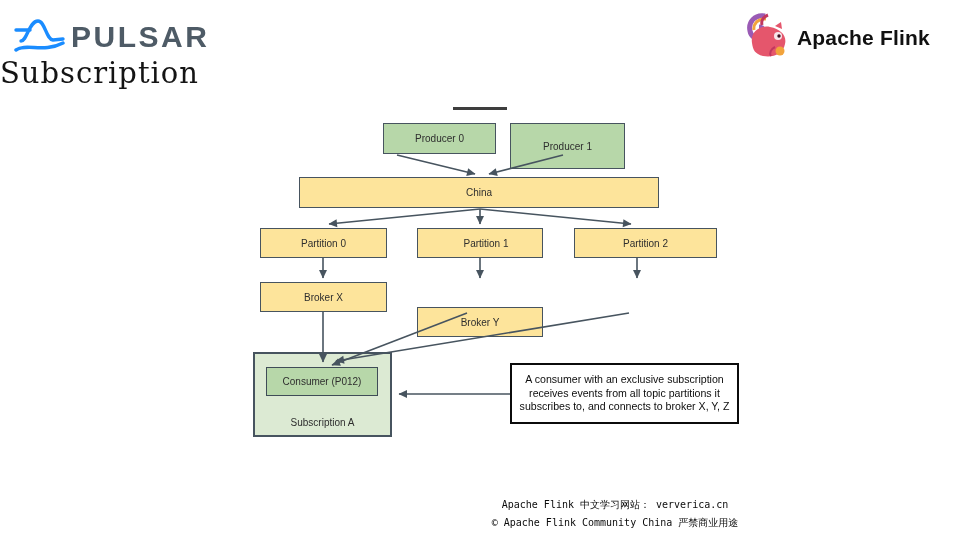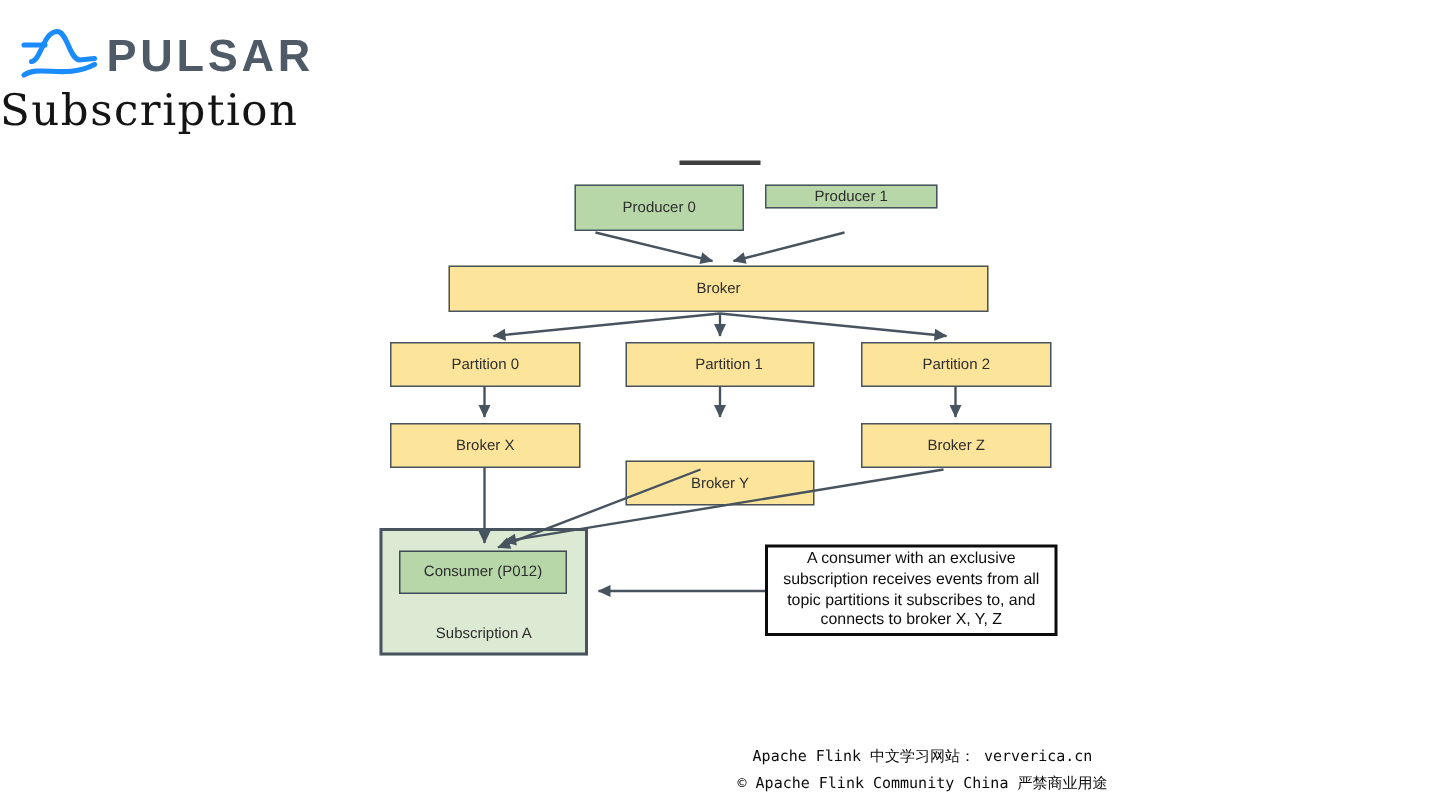--- a/index.html
+++ b/index.html
@@ -44,21 +44,21 @@
     font-size: 10px; color: #2e2e2e;
   }
   .consumer-node {
     position: absolute; left: 11px; top: 13px; width: 112px; height: 29px;
     background: #b7d7a9; border: 1.8px solid #3f4c57;
     display: flex; align-items: center; justify-content: center;
     font-size: 10px; color: #2e2e2e;
   }
 
   .annotation-box {
-    position: absolute; left: 510px; top: 363px; width: 195px; height: 61px;
+    position: absolute; left: 510px; top: 363px; width: 229px; height: 61px;
     background: #ffffff; border: 2px solid #0b0b0b;
     display: flex; align-items: center; justify-content: center;
     padding: 3px 6px;
     font-size: 10.6px; line-height: 1.32; color: #0d0d0d; text-align: center;
   }
 
   
   .arrows { position: absolute; left: 0; top: 0; width: 960px; height: 540px; pointer-events: none; z-index: 5; }
 
   
@@ -77,33 +77,48 @@
     <span>
       <svg width="52" height="42" viewBox="0 0 52 42" fill="none">
         <path d="M3 16 H17" stroke="#1a8cff" stroke-width="3.4" stroke-linecap="round"></path>
         <path d="M8 27 C14 27 16 7 25 7 C32 7 33 25 40 26 L50 25" stroke="#1a8cff" stroke-width="3.4" stroke-linecap="round"></path>
         <path d="M3 36 C13 29 31 39 50 29" stroke="#1a8cff" stroke-width="3.4" stroke-linecap="round"></path>
       </svg>
     </span>
     <span class="brand">PULSAR</span>
   </div>
 
+  <div class="flink-logo">
+    <span>
+      <svg width="44" height="46" viewBox="0 0 44 46">
+        <path d="M20 3 C10 1 3 9 5 18 C6 24 12 27 16 24 C20 21 19 14 14 14" fill="none" stroke="#9a5bb5" stroke-width="5"></path>
+        <path d="M21 6 C13 5 8 11 9 17" fill="none" stroke="#f2a33c" stroke-width="3"></path>
+        <path d="M23 2 C18 4 16 8 17 12" fill="none" stroke="#c2375f" stroke-width="3"></path>
+        <path d="M7 30 C5 18 16 12 25 14 C36 16 42 23 40 31 C38 41 28 45 18 43 C10 41 8 37 7 30 Z" fill="#e5566c"></path>
+        <path d="M30 13 L36 9 L37 16 Z" fill="#e5566c"></path>
+        <circle cx="33" cy="23" r="4" fill="#f7e6ea"></circle>
+        <circle cx="34" cy="23" r="1.7" fill="#3a1020"></circle>
+        <circle cx="35" cy="38" r="4.5" fill="#f2a33c"></circle>
+        <path d="M30 34 C26 36 24 40 26 43" fill="none" stroke="#c2375f" stroke-width="2"></path>
+      </svg>
+    </span>
+    <span class="brand">Apache Flink</span>
+  </div>
 
   <div class="title">Subscription</div>
   <div class="title-underline"></div>
 
   <div class="node green" style="left:335px; top:123px; width:113px; height:31px;margin-left:48px;">Producer 0</div>
-  <div class="node green" style="left:510px; top:123px; width:115px; height:16px;">Producer 1</div>
-  <div class="node yellow" style="left:299px; top:177px; width:360px; height:31px;">Broker</div>
+  <div class="node green" style="left:510px; top:123px; width:115px; height:46px;">Producer 1</div>
+  <div class="node yellow" style="left:299px; top:177px; width:360px; height:31px;">China</div>
   <div class="node yellow" style="left:260px; top:228px; width:127px; height:30px;">Partition 0</div>
   <div class="node yellow" style="left:417px; top:228px; width:126px; height:30px;padding-left:12px;">Partition 1</div>
-  <div class="node yellow" style="left:574px; top:228px; width:127px; height:30px;">Partition 2</div>
+  <div class="node yellow" style="left:574px; top:228px; width:143px; height:30px;">Partition 2</div>
   <div class="node yellow" style="left:260px; top:282px; width:127px; height:30px;">Broker X</div>
   <div class="node yellow" style="left:417px; top:282px; width:126px; height:30px;margin-top:25px;">Broker Y</div>
-  <div class="node yellow" style="left:574px; top:282px; width:127px; height:30px;">Broker Z</div>
 
   <div class="subscription-box">
     <div class="consumer-node">Consumer (P012)</div>
     <div class="subscription-label">Subscription A</div>
   </div>
 
   <div class="annotation-box">A consumer with an exclusive subscription receives events from all topic partitions it subscribes to, and connects to broker X, Y, Z</div>
 
   <svg class="arrows" width="960" height="540" viewBox="0 0 960 540">
     <defs>

